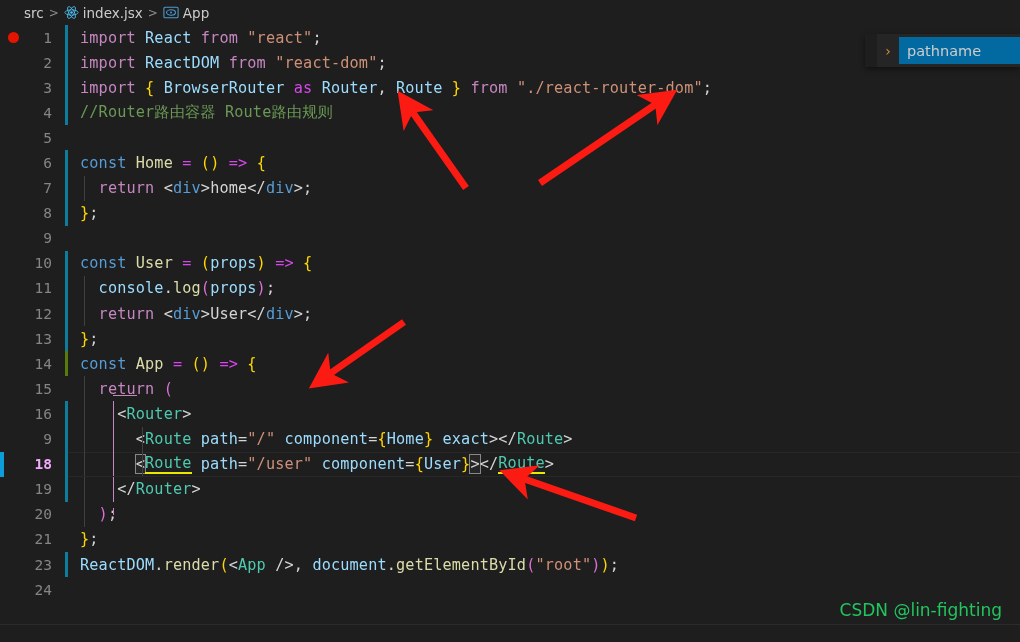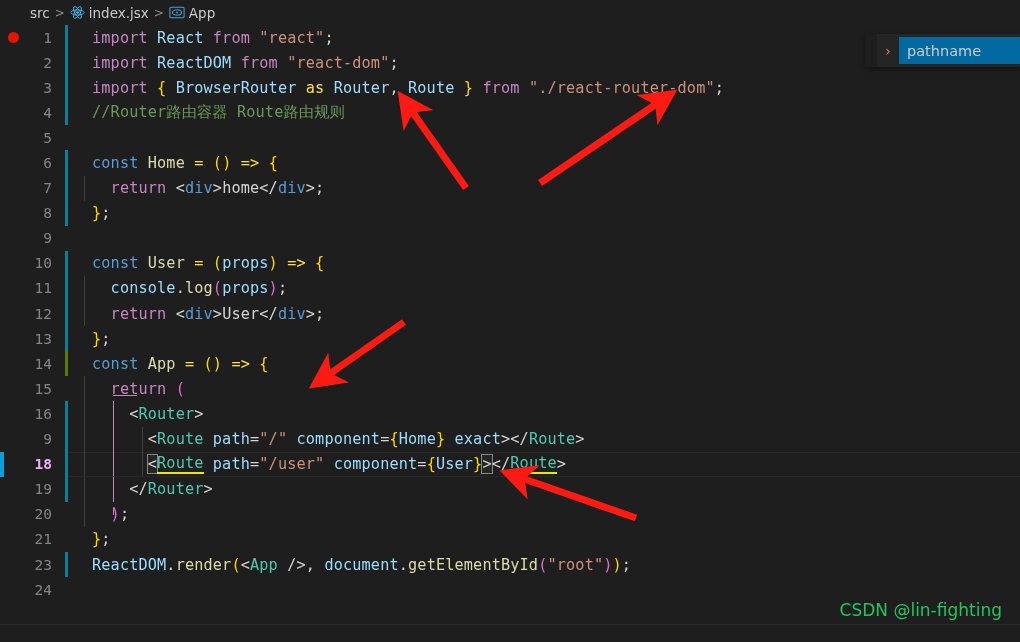--- a/index.html
+++ b/index.html
@@ -14,21 +14,21 @@
     width: 1020px; height: 642px;
     background: #1e1e1e;
   }
 
   
   .breadcrumb {
     position: absolute; left: 0; top: 0;
     width: 1020px; height: 25px;
     background: #1e1e1e;
     display: flex; align-items: center;
-    padding-left: 30px;
+    padding-left: 24px;
     font-family: "DejaVu Sans", sans-serif;
     font-size: 13.5px;
     color: #a9a9a9;
     white-space: nowrap;
     z-index: 5;
   }
   .bc-item { color: #cccccc; }
   .bc-sep { color: #8c8c8c; margin: 0 5px; font-size: 12px; }
   .bc-icon { display: inline-flex; align-items: center; margin-right: 4px; }
   .bc-icon svg { display: block; }
@@ -87,21 +87,21 @@
 
   
   .code {
     position: relative;
     flex: 1;
     height: 25.1px;
     display: flex; align-items: center;
     font-family: "DejaVu Sans Mono", monospace;
     font-size: 15.2px;
     letter-spacing: 0.15px;
-    padding-left: 24px;
+    padding-left: 12px;
     color: #d4d4d4;
   }
 
   
   .iguide {
     position: absolute; top: 0; width: 1px; height: 25.1px;
     background: #404040;
   }
   .iguide.active { background: #c586c0; width: 1px; }
 
@@ -126,21 +126,21 @@
   .var  { color: #9cdcfe; text-align: right; }   
   .str  { color: #ce9178; }   
   .punc { color: #d4d4d4; }
   .b1   { color: #ffd700; }   
   .b2   { color: #da70d6; }   
   .cmt  { color: #6a9955; }
   .def  { color: #569cd6; }   
   .fn   { color: #dcdcaa; }   
   .tag  { color: #4ec9b0; }   
   .attr { color: #9cdcfe; }
-  .op   { color: #fde047; }
+  .op   { color: #d946ef; }
   .white{ color: #d4d4d4; }
 
   
   .watch-panel {
     position: absolute; right: 0; top: 34px;
     width: 155px; height: 33px;
     background: #252526;
     display: flex; align-items: center;
     z-index: 20;
     box-shadow: 0 2px 6px rgba(0,0,0,0.45);

